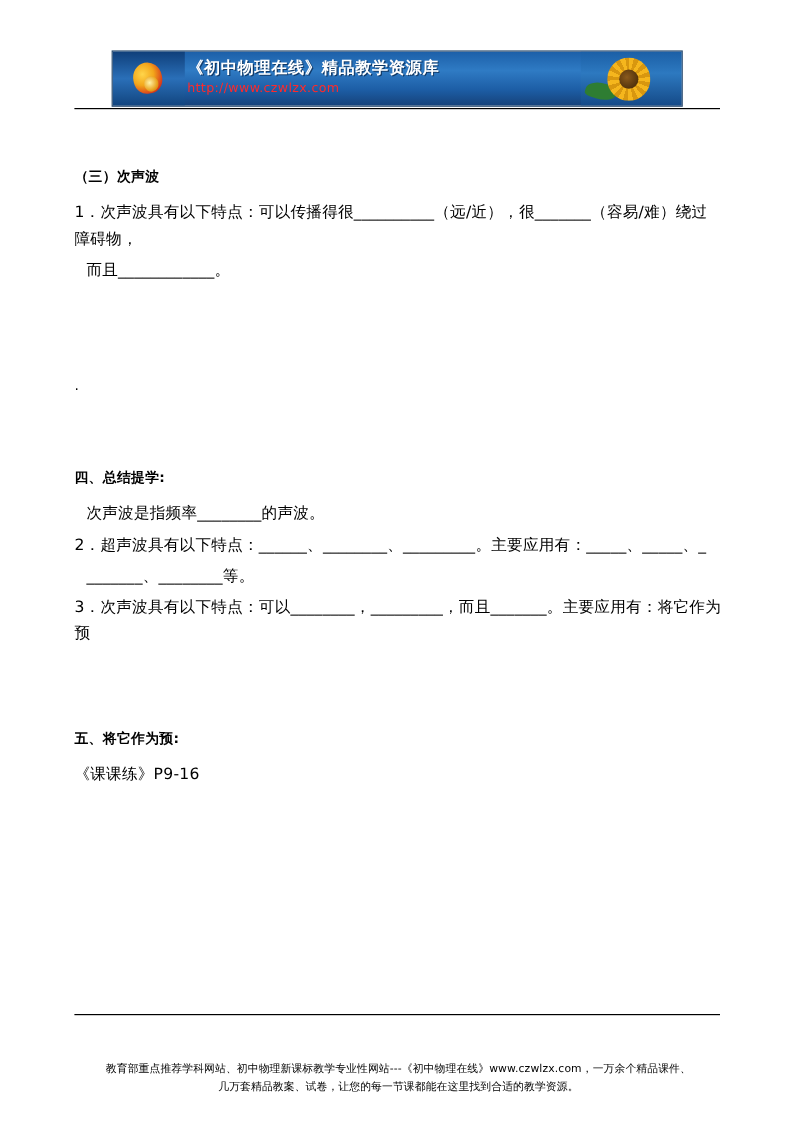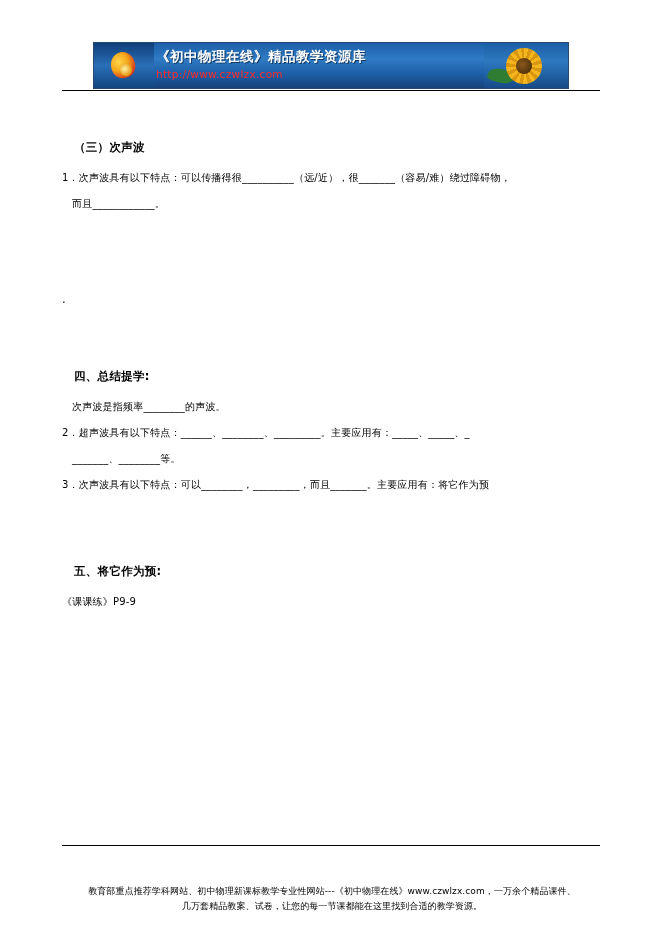--- a/index.html
+++ b/index.html
@@ -162,25 +162,25 @@
     position: absolute;
     left: 62px;
     top: 140px;
     width: 540px;
   }
   .heading {
     font-family: "DejaVu Sans", "Liberation Sans", sans-serif;
     font-weight: bold;
     font-size: 11.5px;
     color: #000;
-    margin: 0 0 12px 12px;
+    margin: 0 0 12px 0;
     letter-spacing: 0.3px;
   }
   .para {
-    font-size: 10px;
+    font-size: 13px;
     line-height: 22px;
     margin: 0 0 4px 0;
     letter-spacing: 0.2px;
   }
   .indent-1 {
     margin-left: 0;
   }
   .indent-2 {
     margin-left: 10px;
   }
@@ -252,21 +252,21 @@
 
     <p class="para indent-1">2．超声波具有以下特点：______、________、_________。主要应用有：_____、_____、_</p>
     <p class="para indent-2">_______、________等。</p>
 
     <p class="para indent-1">3．次声波具有以下特点：可以________，_________，而且_______。主要应用有：将它作为预</p>
 
     <div class="gap-xl"></div>
 
     <div class="heading">五、将它作为预:</div>
 
-    <p class="para indent-1">《课课练》P9-9</p>
+    <p class="para indent-1">《课课练》P9-16</p>
 
   </div>
 
   <div class="hr-bottom"></div>
 
   <div class="footer">
     <div>教育部重点推荐学科网站、初中物理新课标教学专业性网站---《初中物理在线》www.czwlzx.com，一万余个精品课件、</div>
     <div>几万套精品教案、试卷，让您的每一节课都能在这里找到合适的教学资源。</div>
   </div>
 

